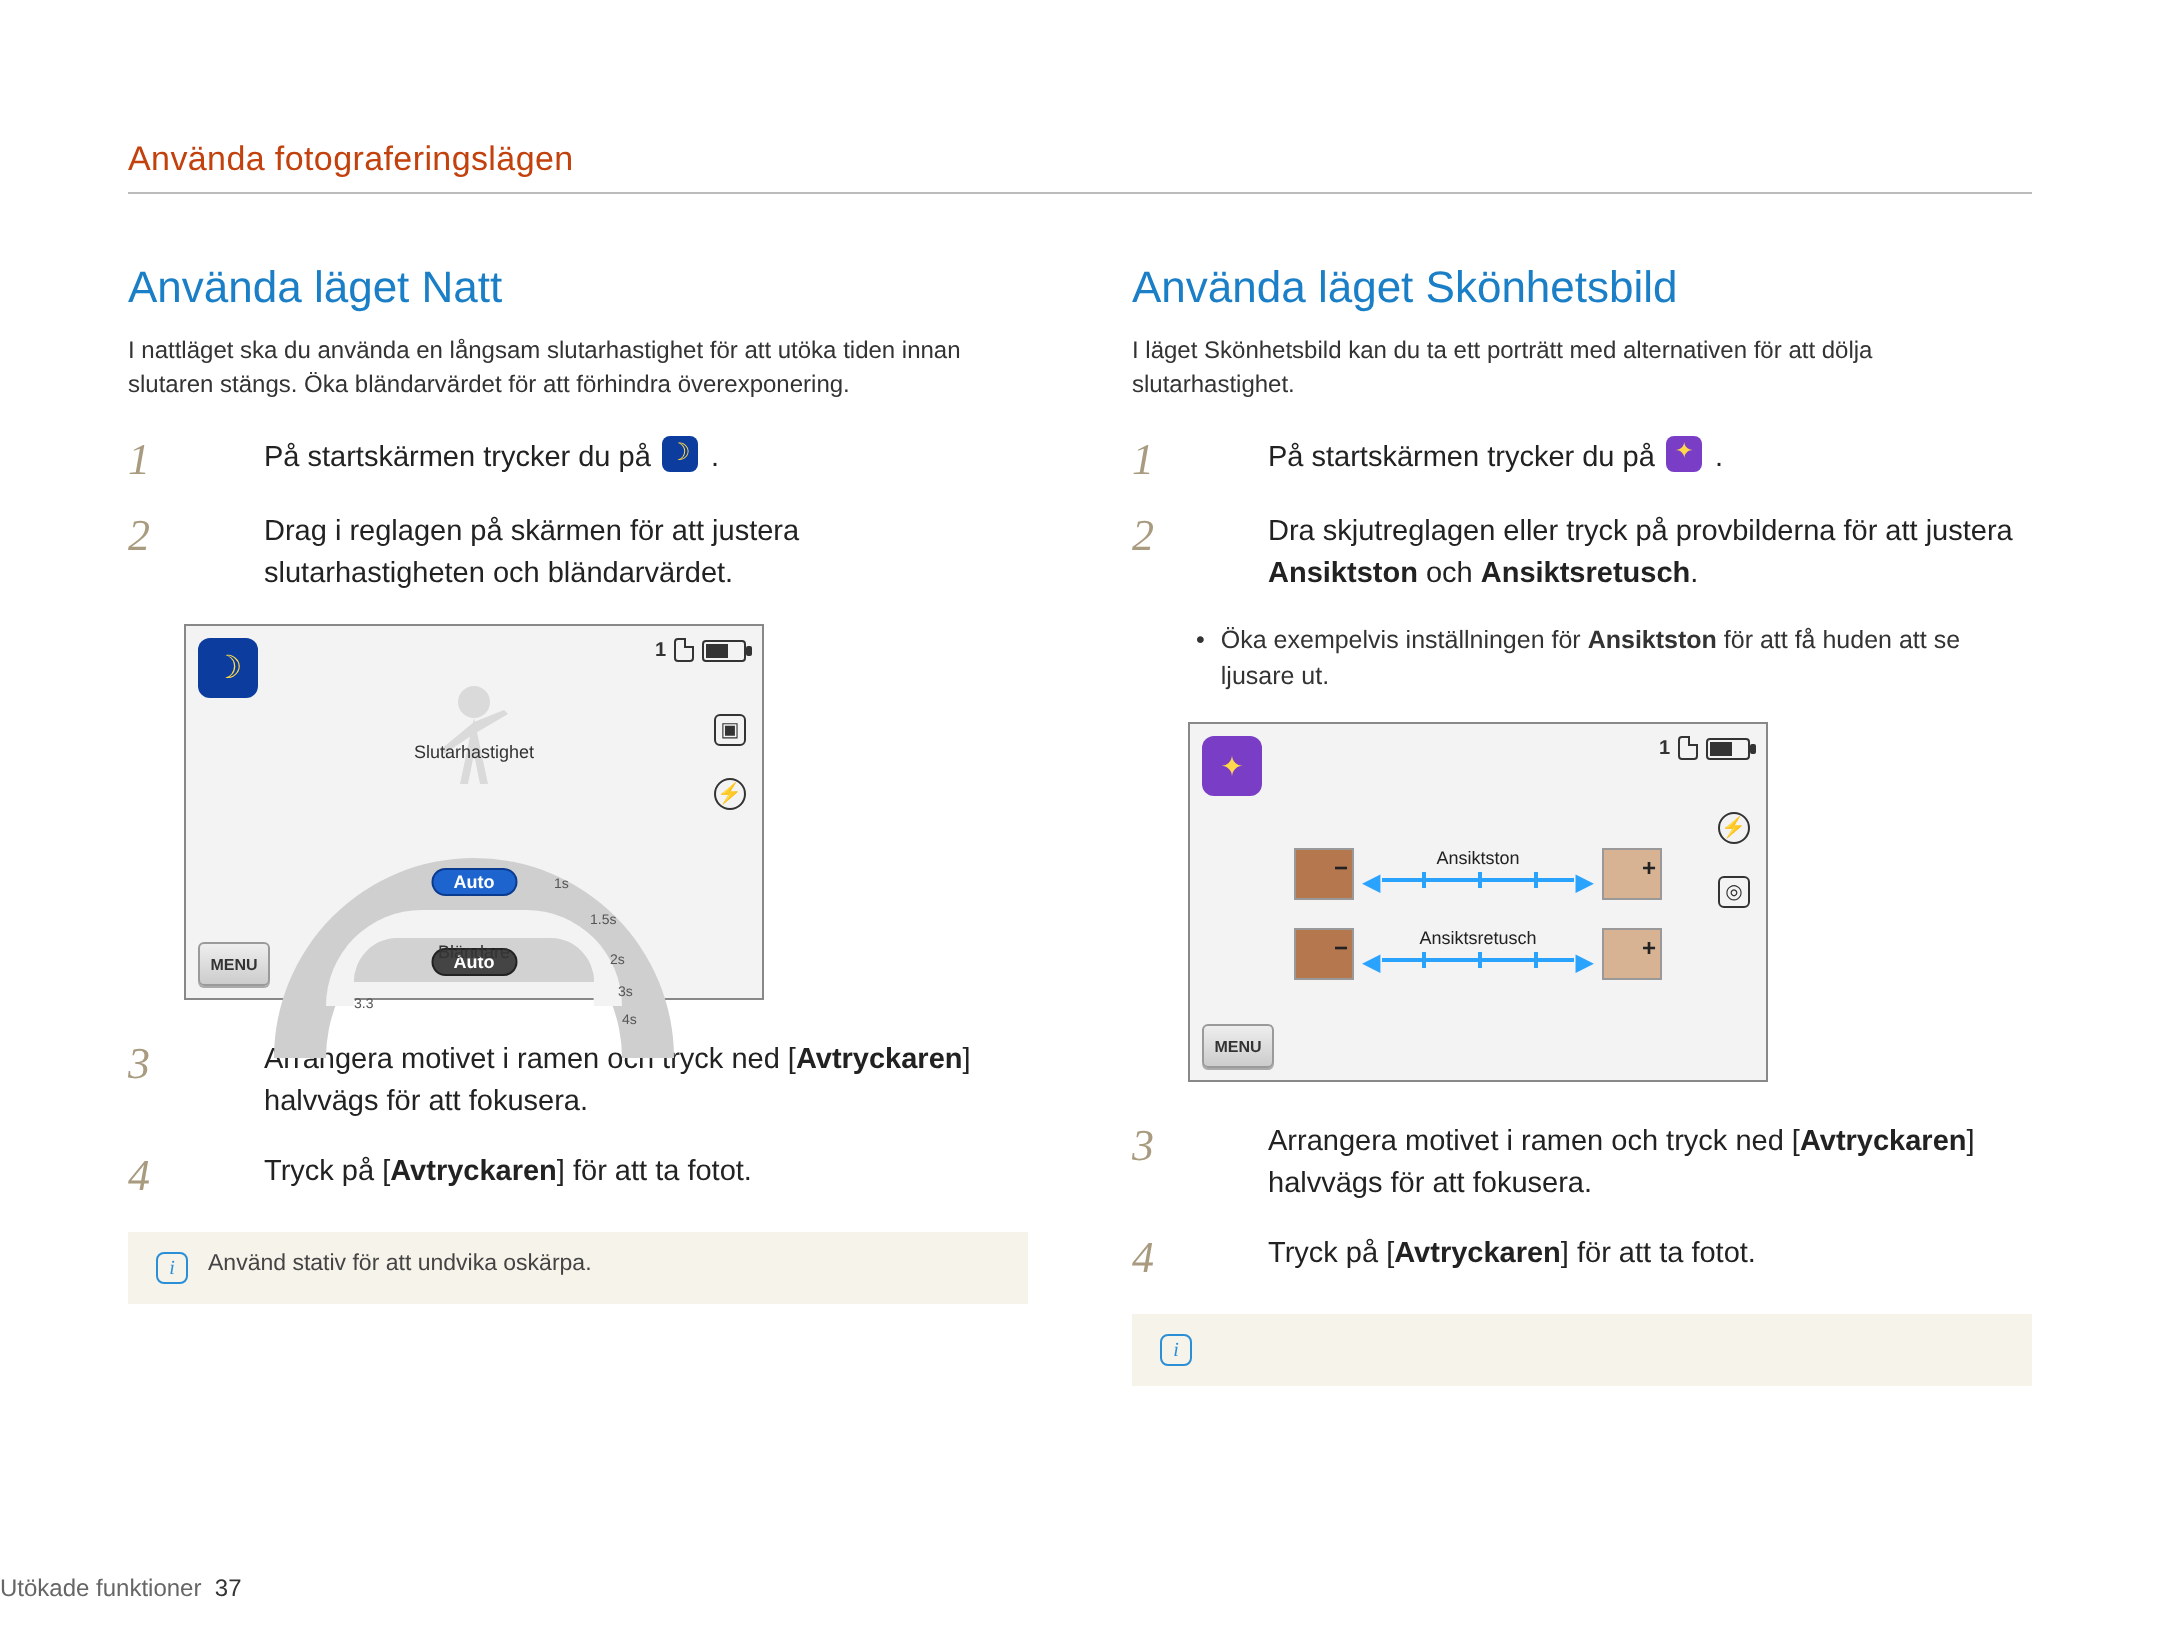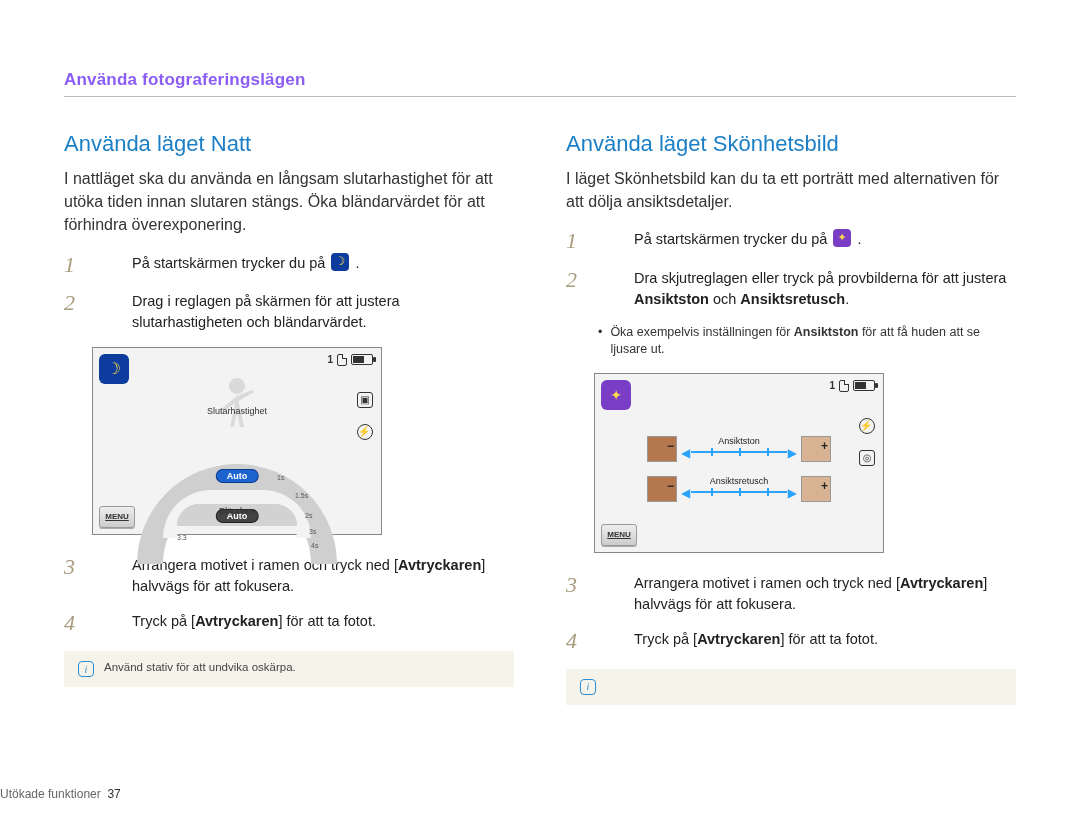--- a/index.html
+++ b/index.html
@@ -7,35 +7,35 @@
     font-family: Arial, Helvetica, sans-serif;
     width: 1080px;
     height: 815px;
     background: #fff;
     color: #333;
     padding: 70px 64px 30px 64px;
     position: relative;
   }
   .chapter {
     font-size: 17px;
-    font-weight: 700;
-    color: #8b5cf6;
+    font-weight: 400;
+    color: #c2410c;
     letter-spacing: 0.2px;
   }
   .hr { border: none; border-top: 1px solid #bbb; margin-top: 6px; margin-bottom: 34px; }
   .cols { display: flex; gap: 52px; }
   .col { flex: 1; }
   h2 {
     color: #1a7fc6;
     font-weight: 400;
     font-size: 22px;
     margin-bottom: 10px;
   }
   .intro {
-    font-size: 16px;
+    font-size: 12px;
     line-height: 1.45;
     color: #333;
     margin-bottom: 16px;
   }
   .step { display: flex; margin-bottom: 14px; }
   .num {
     font-style: italic;
     font-family: Georgia, serif;
     color: #a99b7f;
     font-size: 22px;
@@ -100,21 +100,20 @@
   .sc-right-icons .circle { border-radius:50%; }
 
   .sc-menu {
     position:absolute; left:6px; bottom:6px;
     width:36px; height:22px; border-radius:3px;
     background:linear-gradient(#eee,#ccc);
     border:1px solid #9a9a9a;
     font-size:8px; font-weight:700;
     display:flex;align-items:center;justify-content:center;
     box-shadow: 0 1px 0 #aaa;
-    text-decoration: underline;
   }
 
   
   .silh { position:absolute; left:50%; top:24px; transform:translateX(-50%); }
   .silh svg { opacity:.45; }
   .dial { position:absolute; left:50%; bottom:-30px; transform:translateX(-50%); width:200px; height:100px; }
   .dial .outer { position:absolute; inset:0; border:26px solid #cfcfcf; border-bottom:none; border-radius:200px 200px 0 0; }
   .dial .gap { position:absolute; inset:26px; border:14px solid #f3f3f3; border-bottom:none; border-radius:200px 200px 0 0; }
   .dial .inner { position:absolute; inset:40px; border:22px solid #d2d2d2; border-bottom:none; border-radius:200px 200px 0 0; }
   .pill { position:absolute; left:50%; transform:translateX(-50%); background:#1d64cf; color:#fff; font-size:9px; padding:1px 10px; border-radius:10px; box-shadow:0 0 0 1px #0b3b8f; }
@@ -245,21 +244,21 @@
     </div>
 
     <div class="tipbox">
       <span class="tip-icn">i</span>
       <span>Använd stativ för att undvika oskärpa.</span>
     </div>
   </div>
 
   <div class="col">
     <h2>Använda läget Skönhetsbild</h2>
-    <p class="intro">I läget Skönhetsbild kan du ta ett porträtt med alternativen för att dölja ansiktsdetaljer.</p>
+    <p class="intro">I läget Skönhetsbild kan du ta ett porträtt med alternativen för att dölja slutarhastighet.</p>
 
     <div class="step">
       <span class="num">1</span>
       <span class="txt">
         <span>På startskärmen trycker du på </span>
         <span class="icon-beauty"></span>
         <span>.</span>
       </span>
     </div>
 

